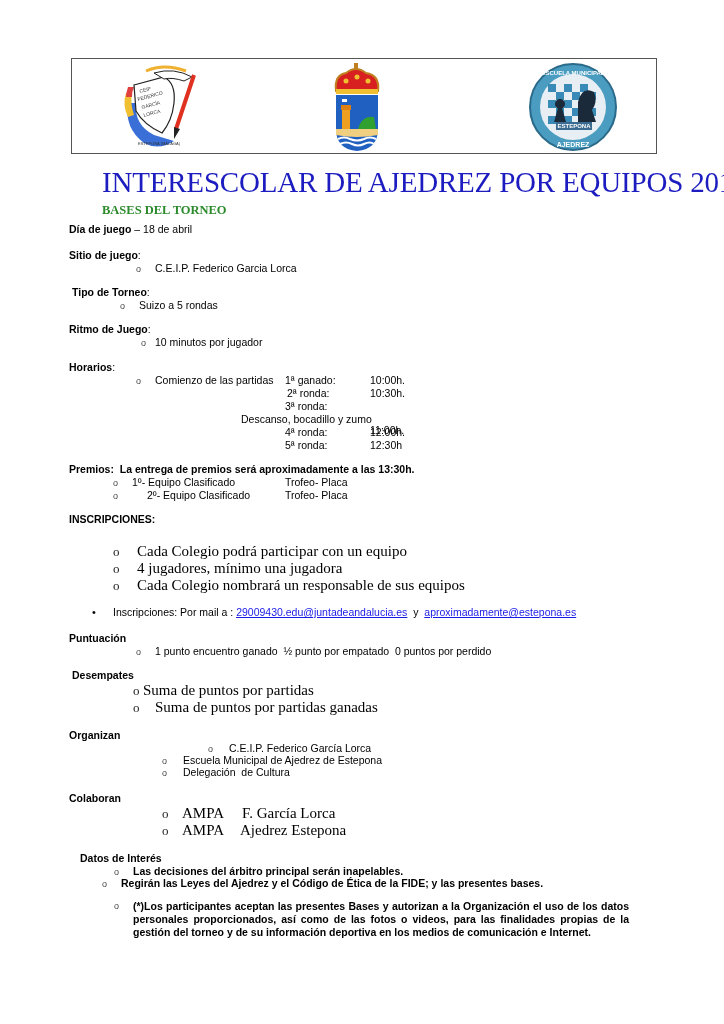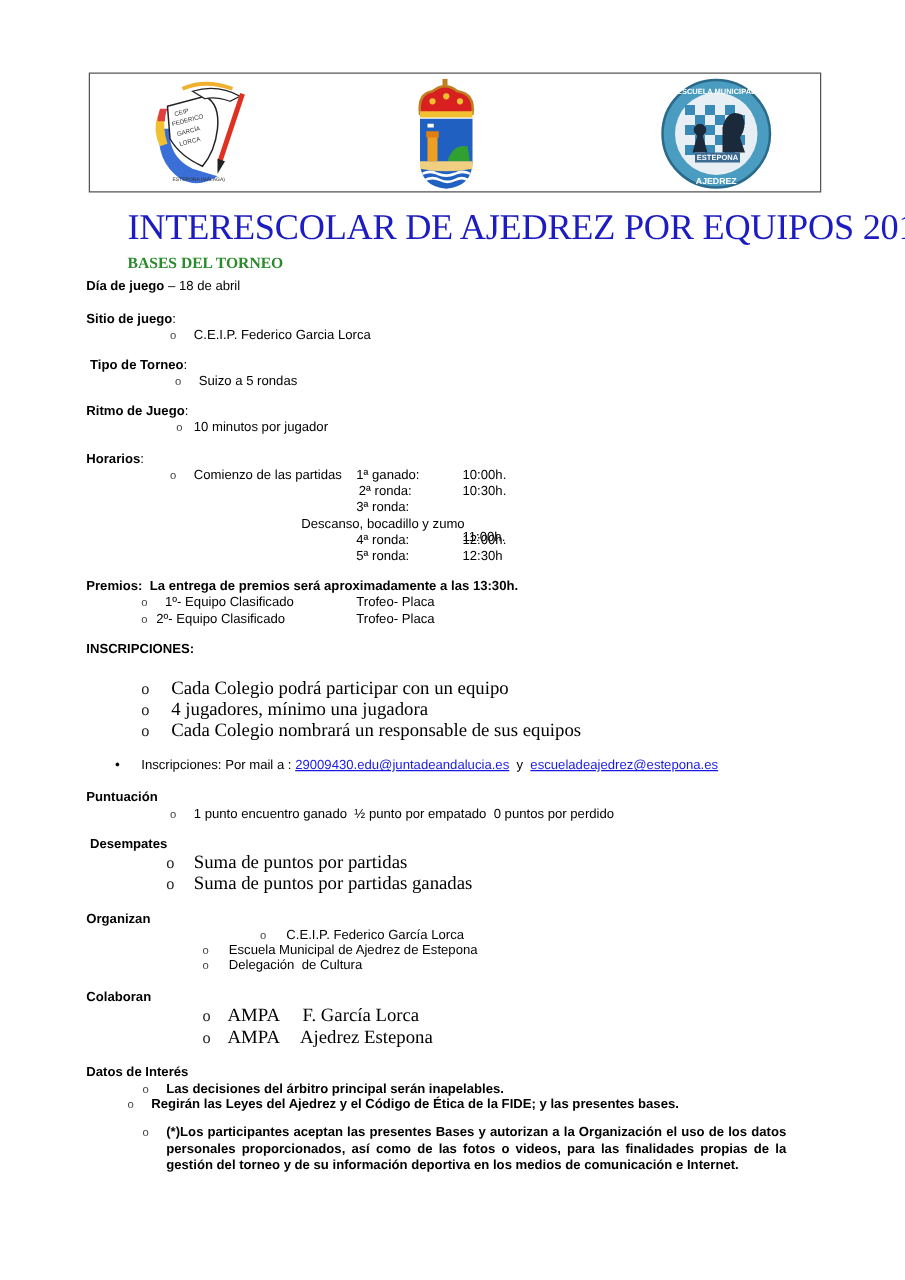--- a/index.html
+++ b/index.html
@@ -96,21 +96,21 @@
 <div class="abs s" style="left:69px;top:249px;">
   <span class="b">Sitio de juego</span><span>:</span>
 </div>
 <div class="abs s" style="left:136px;top:262px;">
   <span class="bullet">o</span><span style="margin-left:9px">C.E.I.P. Federico Garcia Lorca</span>
 </div>
 
 <div class="abs s" style="left:72px;top:286px;">
   <span class="b">Tipo de Torneo</span><span>:</span>
 </div>
-<div class="abs s" style="left:140px;top:299px;">
+<div class="abs s" style="left:120px;top:299px;">
   <span class="bullet">o</span><span style="margin-left:9px">Suizo a 5 rondas</span>
 </div>
 
 <div class="abs s" style="left:69px;top:323px;">
   <span class="b">Ritmo de Juego</span><span>:</span>
 </div>
 <div class="abs s" style="left:136px;top:336px;text-align:right;">
   <span class="bullet">o</span><span style="margin-left:9px">10 minutos por jugador</span>
 </div>
 
@@ -133,46 +133,46 @@
 <div class="abs s" style="left:370px;top:439px;">12:30h</div>
 
 <div class="abs s b" style="left:69px;top:463px;">
   <span>Premios:</span>&nbsp;&nbsp;<span>La entrega de premios será aproximadamente a las 13:30h.</span>
 </div>
 <div class="abs s" style="left:113px;top:476px;">
   <span class="bullet">o</span><span style="margin-left:9px">1º- Equipo  Clasificado</span>
 </div>
 <div class="abs s" style="left:285px;top:476px;">Trofeo- Placa</div>
 <div class="abs s" style="left:113px;top:489px;">
-  <span class="bullet">o</span><span style="margin-left:2px">2º- Equipo  Clasificado</span>
+  <span class="bullet">o</span><span style="margin-left:24px">2º- Equipo  Clasificado</span>
 </div>
 <div class="abs s" style="left:285px;top:489px;">Trofeo- Placa</div>
 
 <div class="abs s b" style="left:69px;top:513px;">INSCRIPCIONES:</div>
 <div class="abs serif" style="left:113px;top:543px;">
   <span class="bullet bullet-serif">o</span><span style="margin-left:14px">Cada Colegio podrá participar con un equipo</span>
 </div>
 <div class="abs serif" style="left:113px;top:560px;">
   <span class="bullet bullet-serif">o</span><span style="margin-left:14px">4 jugadores, mínimo una jugadora</span>
 </div>
 <div class="abs serif" style="left:113px;top:577px;">
   <span class="bullet bullet-serif">o</span><span style="margin-left:14px">Cada Colegio nombrará un responsable de sus equipos</span>
 </div>
 <div class="abs s" style="left:92px;top:606px;">
-  <span class="bullet" style="font-size:11px;color:#000">•</span><span style="margin-left:11px">Inscripciones: Por mail a : </span><a class="link">29009430.edu@juntadeandalucia.es</a><span style="white-space:pre">  y  </span><a class="link">escueladeajedrez@estepona.es</a>
+  <span class="bullet" style="font-size:11px;color:#000">•</span><span style="margin-left:11px">Inscripciones: Por mail a : </span><a class="link">29009430.edu@juntadeandalucia.es</a><span style="white-space:pre">  y  </span><a class="link">aproximadamente@estepona.es</a>
 </div>
 
 <div class="abs s b" style="left:69px;top:632px;">Puntuación</div>
 <div class="abs s" style="left:136px;top:645px;">
   <span class="bullet">o</span><span style="margin-left:9px;white-space:pre">1 punto encuentro ganado  ½ punto por empatado  0 puntos por perdido</span>
 </div>
 
 <div class="abs s b" style="left:72px;top:669px;">Desempates</div>
 <div class="abs serif" style="left:133px;top:682px;">
-  <span class="bullet bullet-serif">o</span><span style="margin-left:12px">Suma de puntos por partidas</span>
+  <span class="bullet bullet-serif">o</span><span style="">Suma de puntos por partidas</span>
 </div>
 <div class="abs serif" style="left:133px;top:699px;">
   <span class="bullet bullet-serif">o</span><span style="margin-left:12px">Suma de puntos por partidas ganadas</span>
 </div>
 
 <div class="abs s b" style="left:69px;top:729px;">Organizan</div>
 <div class="abs s" style="left:162px;top:742px;margin-left:46px;">
   <span class="bullet">o</span><span style="margin-left:11px">C.E.I.P. Federico García Lorca</span>
 </div>
 <div class="abs s" style="left:162px;top:754px;">
@@ -183,21 +183,21 @@
 </div>
 
 <div class="abs s b" style="left:69px;top:792px;">Colaboran</div>
 <div class="abs serif" style="left:162px;top:805px;">
   <span class="bullet bullet-serif">o</span><span style="margin-left:10px;display:inline-block;width:60px">AMPA</span><span>F. García Lorca</span>
 </div>
 <div class="abs serif" style="left:162px;top:822px;">
   <span class="bullet bullet-serif">o</span><span style="margin-left:10px;display:inline-block;width:58px">AMPA</span><span>Ajedrez Estepona</span>
 </div>
 
-<div class="abs s b" style="left:69px;top:852px;">Datos de Interés</div>
+<div class="abs s b" style="left:80px;top:852px;">Datos de Interés</div>
 <div class="abs s b" style="left:114px;top:865px;">
   <span class="bullet" style="font-weight:normal">o</span><span style="margin-left:9px">Las decisiones del árbitro principal serán inapelables.</span>
 </div>
 <div class="abs s b" style="left:102px;top:877px;">
   <span class="bullet" style="font-weight:normal">o</span><span style="margin-left:9px">Regirán las Leyes del Ajedrez y el Código de Ética de la FIDE; y las presentes bases.</span>
 </div>
 <div class="para">
   <span class="bullet" style="font-weight:normal">o</span>
   <span>(*)Los participantes aceptan las presentes Bases y autorizan a la Organización el uso de los datos personales proporcionados, así como de las fotos o videos, para las finalidades propias de la gestión del torneo y de su información deportiva en los medios de comunicación e Internet.</span>
 </div>

